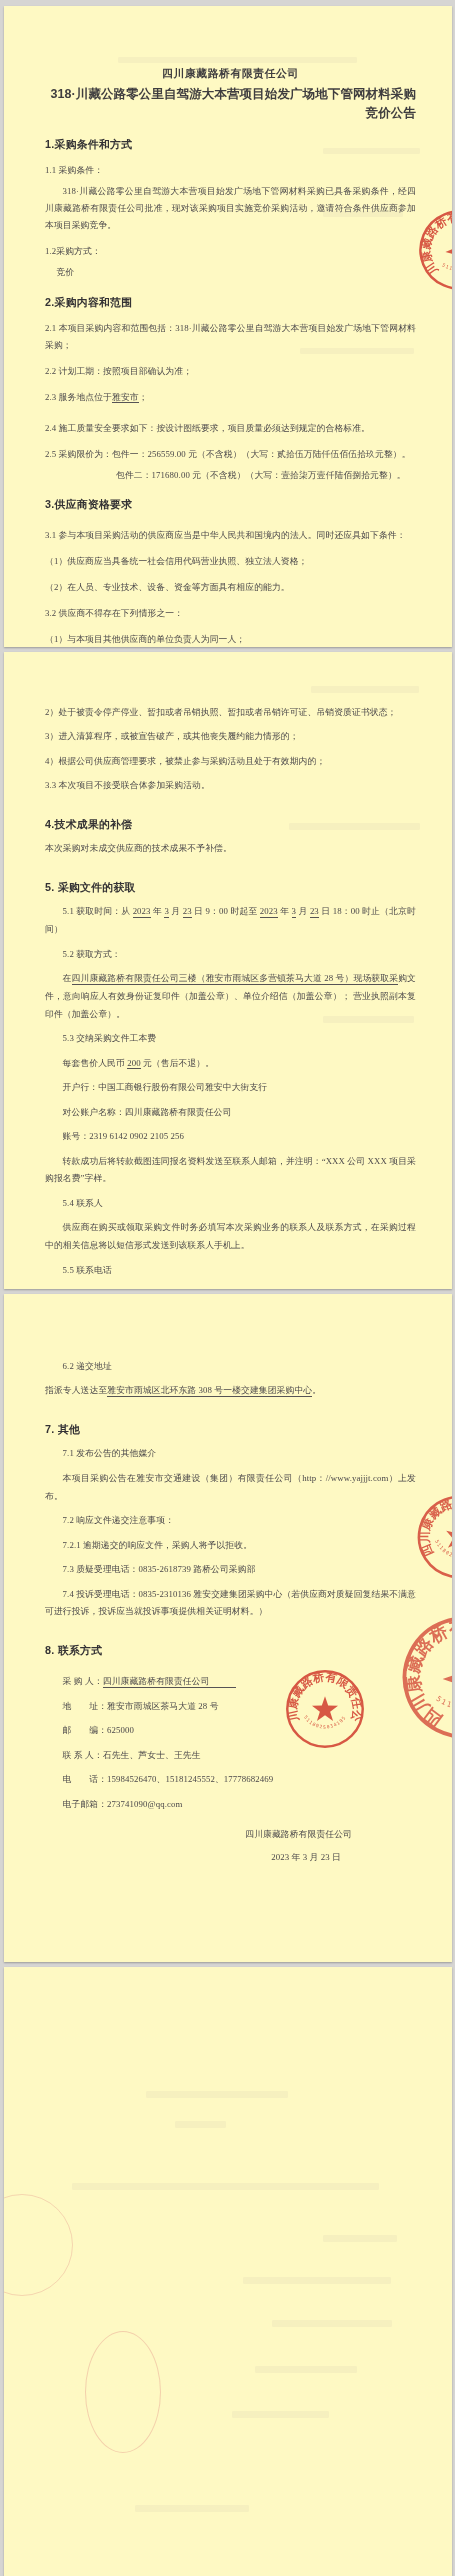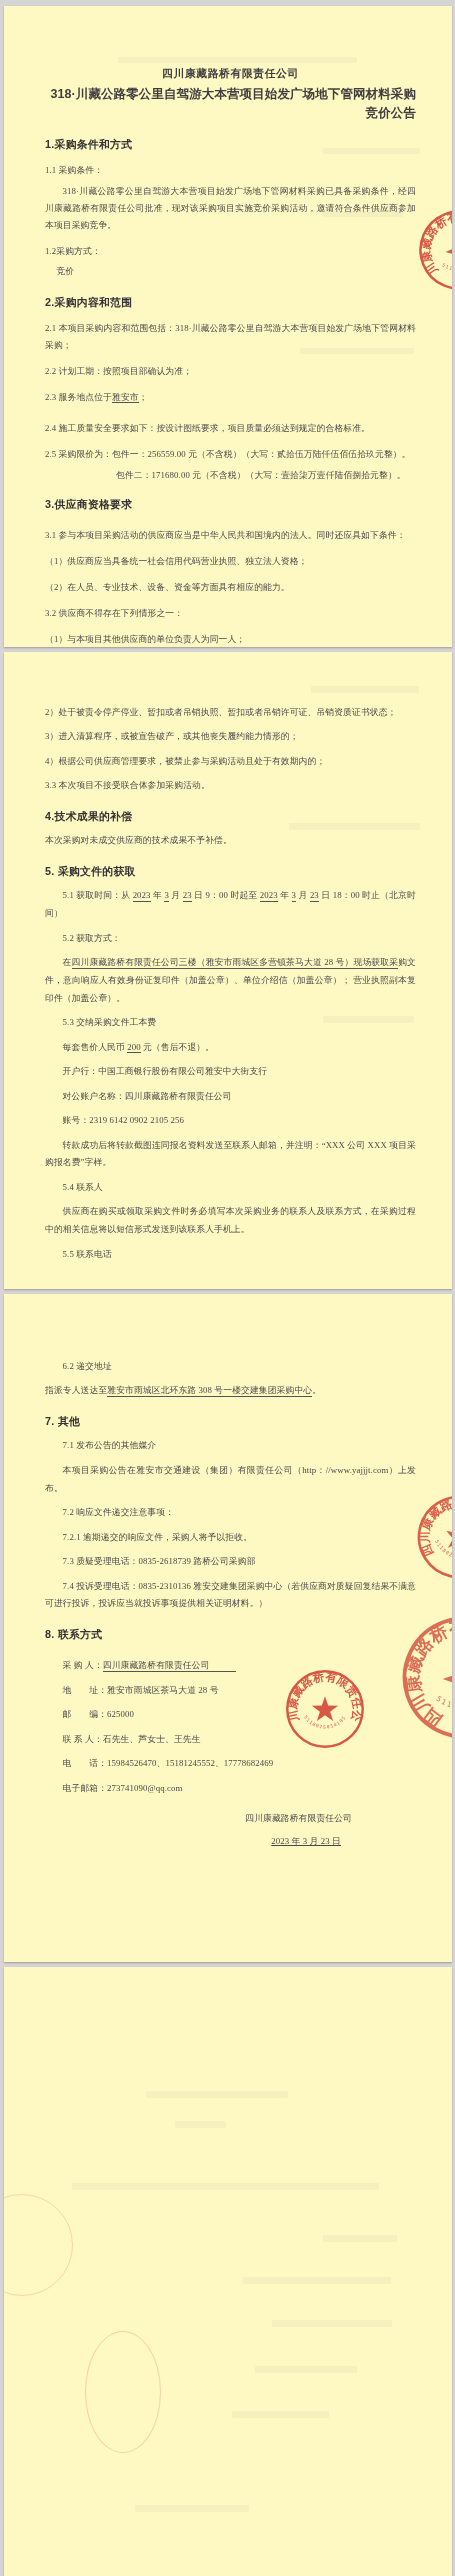--- a/index.html
+++ b/index.html
@@ -26,29 +26,29 @@
   #p3 .content{padding-top:57px;}
   .ln{margin:4px 0 0;font-size:8.8px;line-height:17px;letter-spacing:0.1px;}
   #p2 .ln,#p3 .ln{margin-top:6.8px;line-height:17.7px;}
   .t1{font-family:"Liberation Sans","DejaVu Sans",sans-serif;font-weight:bold;
       font-size:10.8px;text-align:center;color:#3f3d3f;letter-spacing:0.6px;margin-top:0;}
   .t2{font-family:"Liberation Sans","DejaVu Sans",sans-serif;font-weight:bold;
       font-size:12.5px;text-align:right;color:#3f3d3f;line-height:19.4px;margin-top:3.4px;}
   .h2{font-family:"Liberation Sans","DejaVu Sans",sans-serif;font-weight:bold;
       font-size:10.8px;color:#343234;letter-spacing:0.3px;}
   #p1 .h2{margin-top:12.5px;}
-  #p2 .h2,#p3 .h2{margin-top:13px;}
+  #p2 .h2,#p3 .h2{margin-top:21px;}
   .ind{text-indent:2em;}
-  .ind1{text-indent:1.3em;font-family:Liberation Mono, monospace;}
+  .ind1{text-indent:1.3em;}
   .just{text-align:justify;}
   .hang{padding-left:71px;}
   .mtL{margin-top:9px !important;}
   .mtXL{margin-top:13.7px !important;}
   .sign{text-align:right;padding-right:64px;margin-top:12.5px !important;}
-  .sign2{text-align:right;padding-right:75px;margin-top:5.7px !important;text-decoration:underline;}
+  .sign2{text-align:right;padding-right:75px;margin-top:5.7px !important;}
   .u{border-bottom:0.6px solid #565355;padding-bottom:0.6px;}
   
   .seal{position:absolute;color:#d03a2c;opacity:.84;pointer-events:none;}
   .seal circle{stroke:currentColor;fill:none;}
   .seal .star{fill:currentColor;}
   .seal .co{font-size:23px;font-weight:bold;fill:currentColor;
             font-family:"Liberation Sans","DejaVu Sans",sans-serif;}
   .seal .no{font-size:9.5px;letter-spacing:2.2px;fill:currentColor;
             font-family:"DejaVu Sans Mono",monospace;}
   

